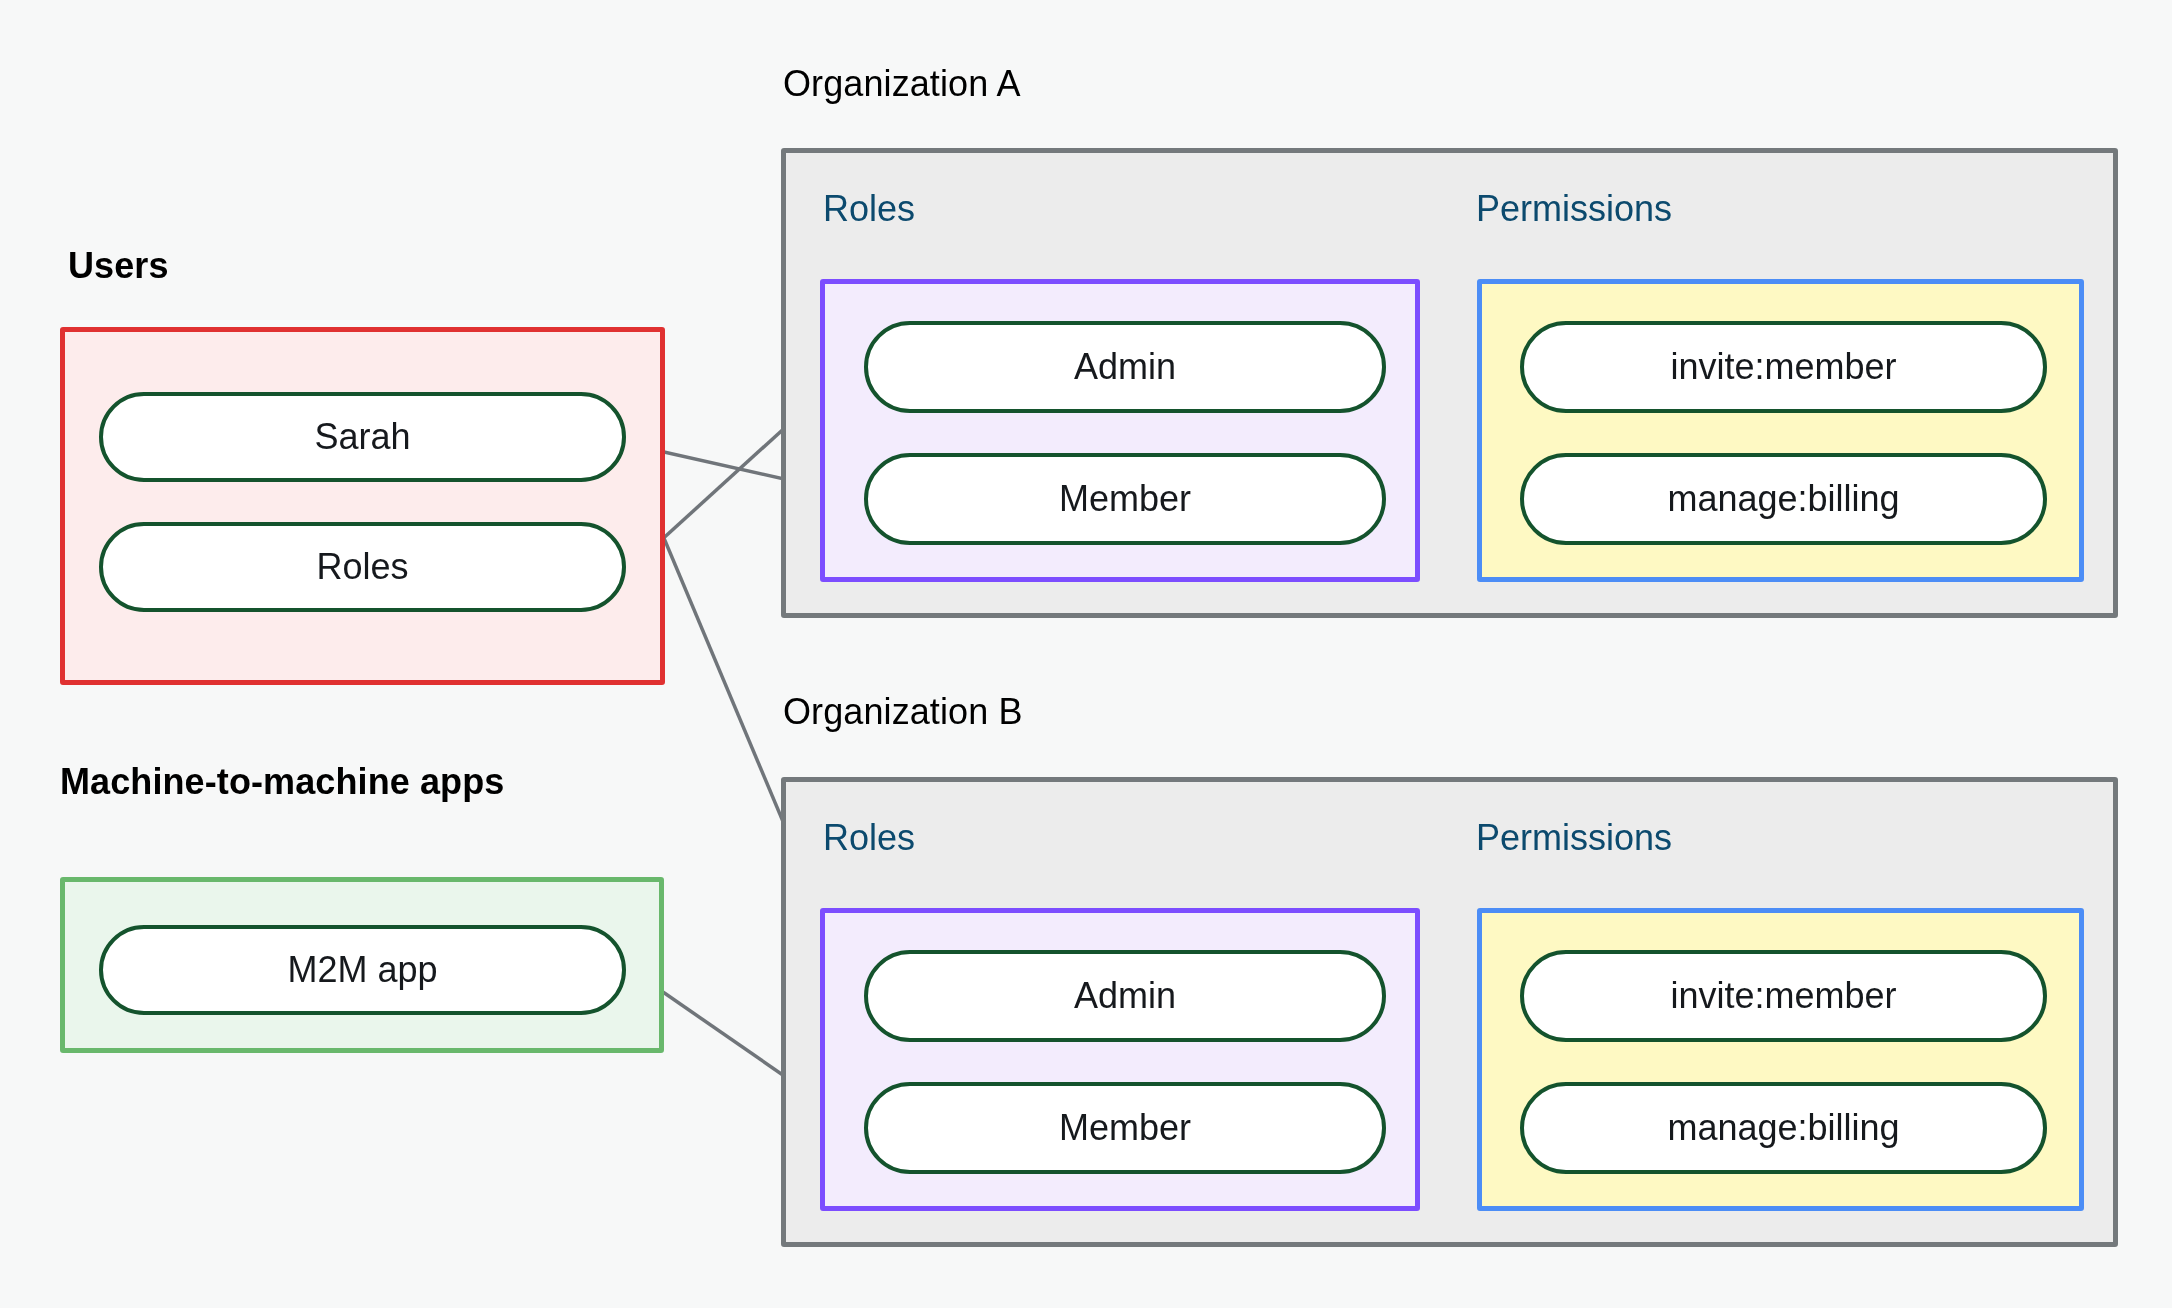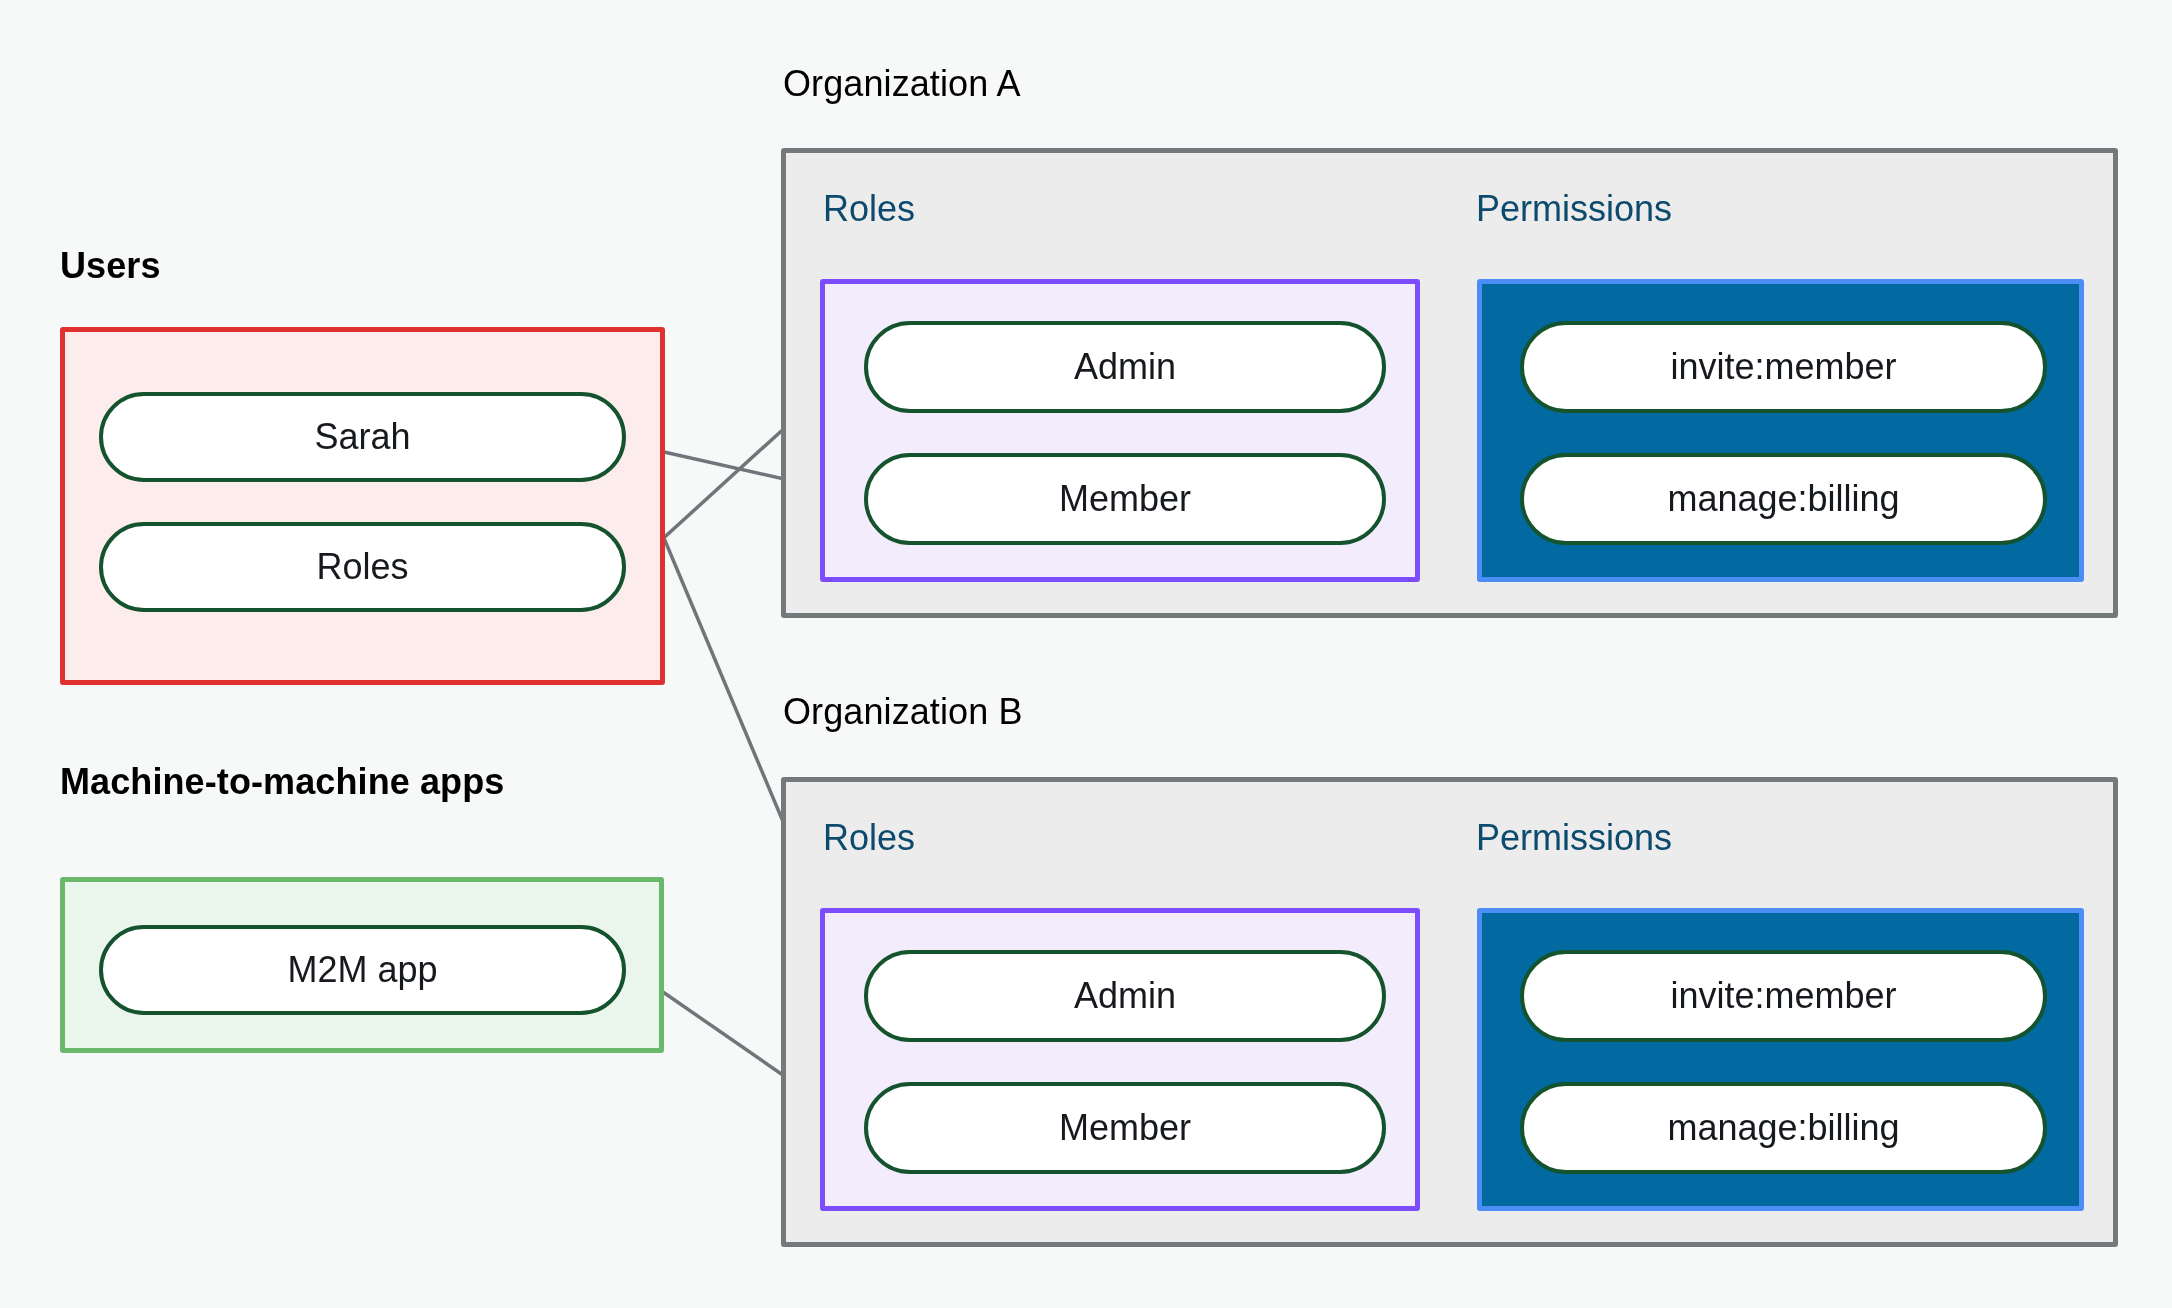--- a/index.html
+++ b/index.html
@@ -69,21 +69,21 @@
     box-sizing: border-box;
     border-width: 5px;
     border-style: solid;
     border-radius: 3px;
   }
   .box-roles {
     background: #f3ecfd;
     border-color: #7c4dff;
   }
   .box-perms {
-    background: #0369a1;
+    background: #fef9c3;
     border-color: #4c8df6;
   }
 
   
   .pill {
     position: absolute;
     box-sizing: border-box;
     background: #ffffff;
     border: 4px solid #14532d;
     border-radius: 999px;
@@ -131,21 +131,21 @@
     <circle cx="855" cy="495" r="11"></circle>
     <circle cx="855" cy="993" r="11"></circle>
     <circle cx="855" cy="1125" r="11"></circle>
 
     <circle cx="1510" cy="364" r="11"></circle>
     <circle cx="1510" cy="495" r="11"></circle>
     <circle cx="1510" cy="993" r="11"></circle>
     <circle cx="1510" cy="1125" r="11"></circle>
   </svg>
 
-  <div class="caption bold" style="left:60px; top:245px;">Users</div>
+  <div class="caption bold" style="left:68px; top:245px;">Users</div>
 
   <div class="group-box group-users" style="left:60px; top:327px; width:605px; height:358px;">
     <div class="pill" style="left:34px; top:60px; width:527px; height:90px;">Sarah</div>
     <div class="pill" style="left:34px; top:190px; width:527px; height:90px;">Roles</div>
   </div>
 
   <div class="caption bold" style="left:60px; top:761px;">Machine-to-machine apps</div>
 
   <div class="group-box group-m2m" style="left:60px; top:877px; width:604px; height:176px;">
     <div class="pill" style="left:34px; top:43px; width:527px; height:90px;">M2M app</div>

